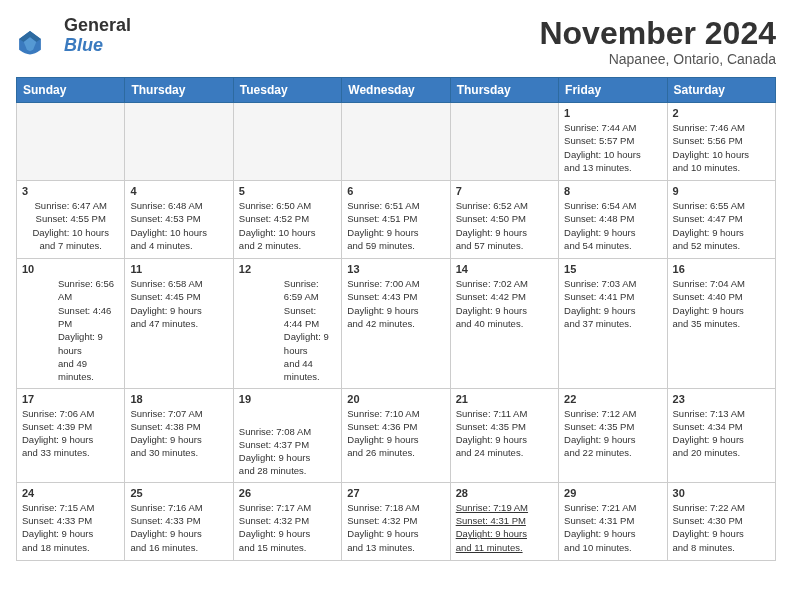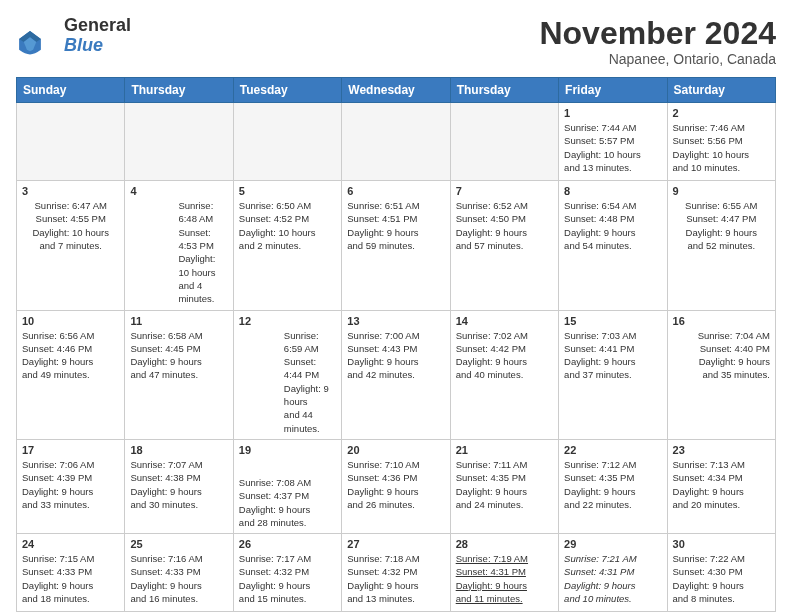--- a/index.html
+++ b/index.html
@@ -148,21 +148,21 @@
         <tr>
           <td>
             <span class="day-num">3</span>
             <div class="day-info" style="white-space: pre-line; text-align: center;">Sunrise: 6:47 AM
 Sunset: 4:55 PM
 Daylight: 10 hours
 and 7 minutes.</div>
           </td>
           <td>
             <span class="day-num">4</span>
-            <div class="day-info" style="white-space: pre-line; margin-left: 48px;">Sunrise: 6:48 AM
+            <div class="day-info" style="white-space: pre-line;">Sunrise: 6:48 AM
 Sunset: 4:53 PM
 Daylight: 10 hours
 and 4 minutes.</div>
           </td>
           <td>
             <span class="day-num">5</span>
             <div class="day-info" style="white-space: pre-line;">Sunrise: 6:50 AM
 Sunset: 4:52 PM
 Daylight: 10 hours
 and 2 minutes.</div>
@@ -183,30 +183,30 @@
           </td>
           <td>
             <span class="day-num">8</span>
             <div class="day-info" style="white-space: pre-line;">Sunrise: 6:54 AM
 Sunset: 4:48 PM
 Daylight: 9 hours
 and 54 minutes.</div>
           </td>
           <td>
             <span class="day-num">9</span>
-            <div class="day-info" style="white-space: pre-line; text-align: center;">Sunrise: 6:55 AM
+            <div class="day-info" style="white-space: pre-line;">Sunrise: 6:55 AM
 Sunset: 4:47 PM
 Daylight: 9 hours
 and 52 minutes.</div>
           </td>
         </tr>
         <tr>
           <td>
             <span class="day-num">10</span>
-            <div class="day-info" style="white-space: pre-line;">Sunrise: 6:56 AM
+            <div class="day-info" style="white-space: pre-line; margin-left: 36px;">Sunrise: 6:56 AM
 Sunset: 4:46 PM
 Daylight: 9 hours
 and 49 minutes.</div>
           </td>
           <td>
             <span class="day-num">11</span>
             <div class="day-info" style="white-space: pre-line;">Sunrise: 6:58 AM
 Sunset: 4:45 PM
 Daylight: 9 hours
 and 47 minutes.</div>
@@ -234,21 +234,21 @@
           </td>
           <td>
             <span class="day-num">15</span>
             <div class="day-info" style="white-space: pre-line;">Sunrise: 7:03 AM
 Sunset: 4:41 PM
 Daylight: 9 hours
 and 37 minutes.</div>
           </td>
           <td>
             <span class="day-num">16</span>
-            <div class="day-info" style="white-space: pre-line; text-align: right;">Sunrise: 7:04 AM
+            <div class="day-info" style="white-space: pre-line;">Sunrise: 7:04 AM
 Sunset: 4:40 PM
 Daylight: 9 hours
 and 35 minutes.</div>
           </td>
         </tr>
         <tr>
           <td>
             <span class="day-num">17</span>
             <div class="day-info" style="white-space: pre-line;">Sunrise: 7:06 AM
 Sunset: 4:39 PM
@@ -329,21 +329,21 @@
           </td>
           <td>
             <span class="day-num">28</span>
             <div class="day-info" style="white-space: pre-line; text-decoration: underline;">Sunrise: 7:19 AM
 Sunset: 4:31 PM
 Daylight: 9 hours
 and 11 minutes.</div>
           </td>
           <td>
             <span class="day-num">29</span>
-            <div class="day-info" style="white-space: pre-line; font-style: italic;">Sunrise: 7:21 AM
+            <div class="day-info" style="white-space: pre-line;">Sunrise: 7:21 AM
 Sunset: 4:31 PM
 Daylight: 9 hours
 and 10 minutes.</div>
           </td>
           <td>
             <span class="day-num">30</span>
             <div class="day-info" style="white-space: pre-line;">Sunrise: 7:22 AM
 Sunset: 4:30 PM
 Daylight: 9 hours
 and 8 minutes.</div>

